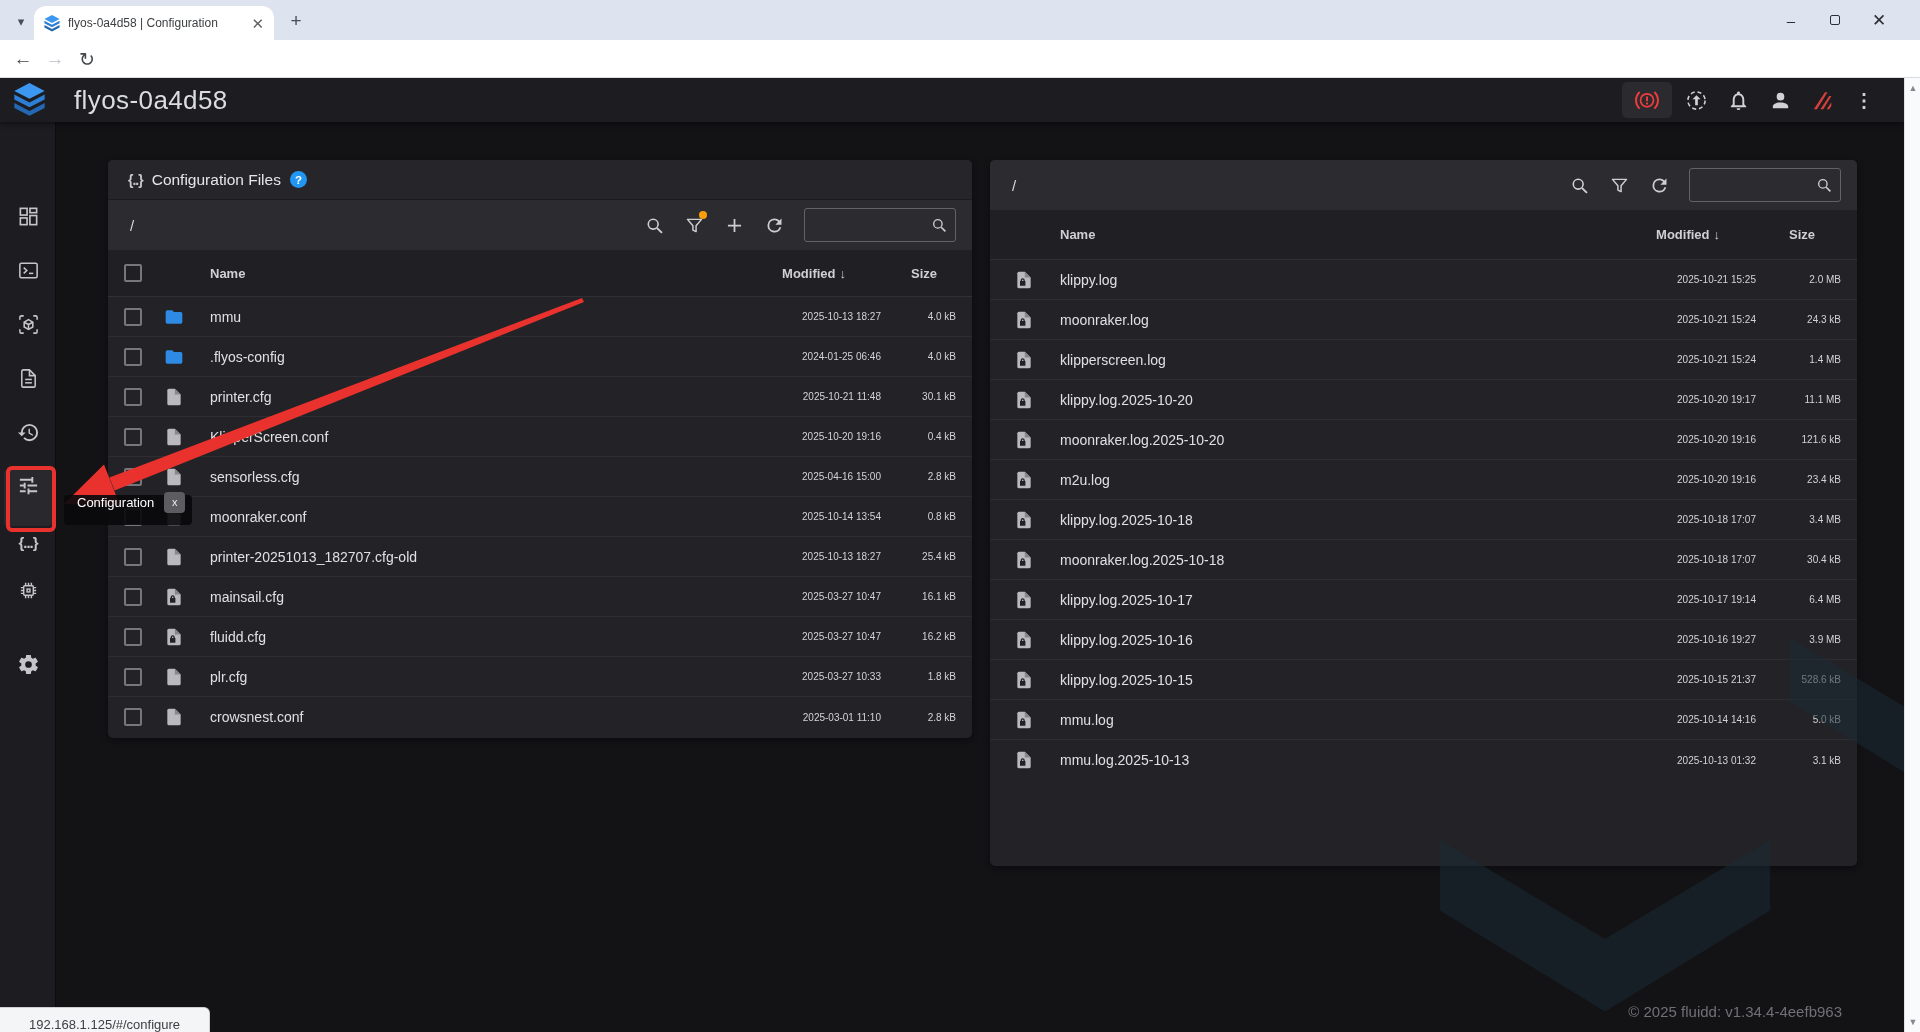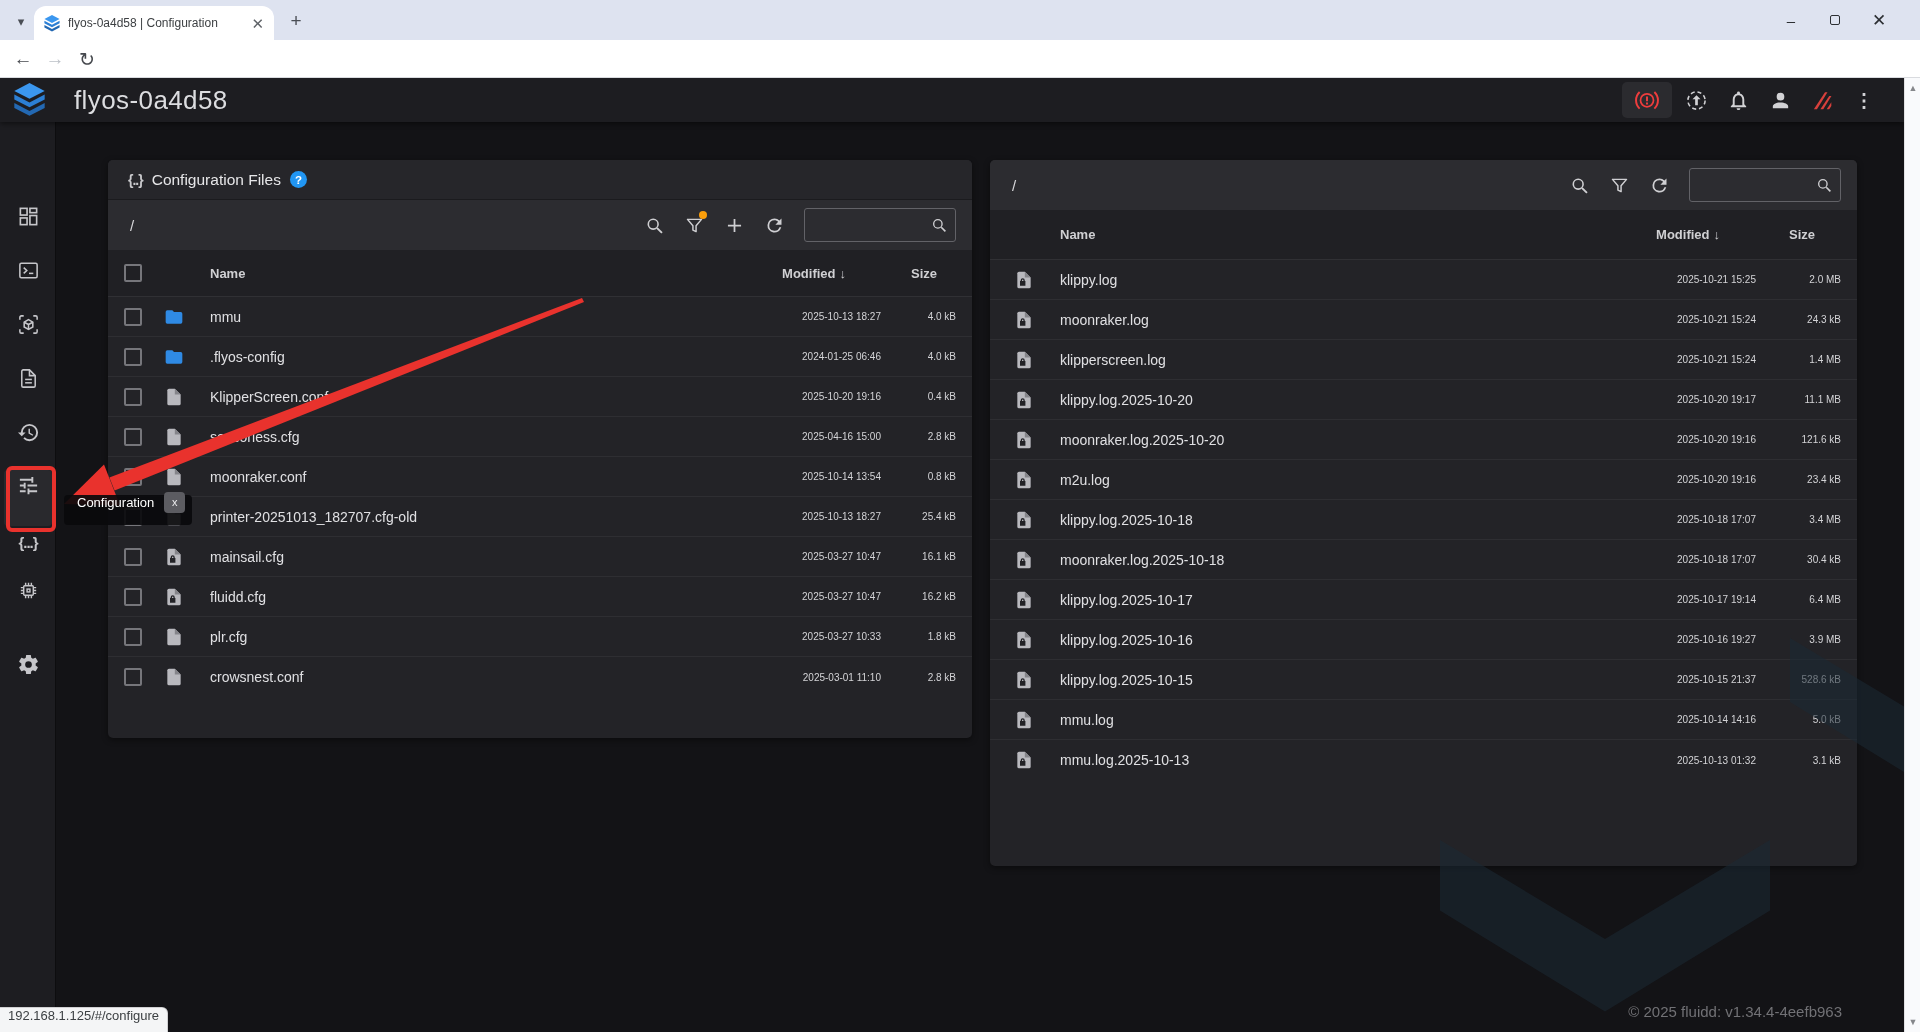--- a/index.html
+++ b/index.html
@@ -127,21 +127,21 @@
   .anno-arrow { position:absolute; left:0; top:0; width:1904px; height:954px; z-index:29; pointer-events:none; }
   .cfg-tooltip { position:absolute; left:64px; top:417px; height:30px; background:rgba(10,10,12,.92);
     border-radius:4px; display:flex; align-items:center; gap:10px; padding:0 7px 16px 13px; z-index:31; }
   .cfg-tooltip .tt-label { color:#fff; font-size:13px; }
   .tt-key { width:21px; height:21px; background:#5c5c61; border-radius:4px; color:#ececee; font-size:11px;
     display:flex; align-items:center; justify-content:center; }
 
   
   .footer-text { position:absolute; right:62px; bottom:12px; font-size:15px; color:#717175; z-index:3; }
   .status-bubble { position:absolute; left:0; bottom:0; height:24px; background:#f4f5f6;
-    border-radius:0 5px 0 0; display:flex; align-items:flex-start; padding:0 8px; z-index:40;
+    border-radius:0 5px 0 0; display:flex; align-items:flex-end; padding:0 29px; z-index:40;
     box-shadow:0 0 0 1px #d0d0d2; }
   .status-bubble span { font-size:13px; color:#3c4043; }
   .wm { position:absolute; background:#1c2934; opacity:.55; z-index:1;
     clip-path:polygon(0 0,50% 45%,100% 0,100% 32%,50% 78%,0 32%); }
   .wm1 { left:1440px; top:762px; width:330px; height:220px; }
   .wm2 { left:1790px; top:560px; width:300px; height:200px; }
 </style>
 </head>
 <body>
 
@@ -448,20 +448,34 @@
           <span class="cell-icon">
             <svg viewBox="0 0 24 24">
               <path fill="#2f8ae4" d="M10 4l2 2h8a2 2 0 0 1 2 2v10a2 2 0 0 1-2 2H4a2 2 0 0 1-2-2V6a2 2 0 0 1 2-2z"></path>
             </svg>
           </span>
           <span class="cell-name">.flyos-config</span>
           <span class="cell-mod">2024-01-25 06:46</span>
           <span class="cell-size">4.0 kB</span>
         </div>
 
+        <div class="frow cfg-grid">
+          <span class="cell-check">
+            <span class="checkbox"></span>
+          </span>
+          <span class="cell-icon">
+            <svg viewBox="0 0 24 24">
+              <path fill="#b9b9be" d="M13 2H6a2 2 0 0 0-2 2v16a2 2 0 0 0 2 2h12a2 2 0 0 0 2-2V9z"></path>
+              <path fill="#85858a" d="M13 2v7h7z"></path>
+            </svg>
+          </span>
+          <span class="cell-name">printer.cfg</span>
+          <span class="cell-mod">2025-10-21 11:48</span>
+          <span class="cell-size">30.1 kB</span>
+        </div>
 
         <div class="frow cfg-grid">
           <span class="cell-check">
             <span class="checkbox"></span>
           </span>
           <span class="cell-icon">
             <svg viewBox="0 0 24 24">
               <path fill="#b9b9be" d="M13 2H6a2 2 0 0 0-2 2v16a2 2 0 0 0 2 2h12a2 2 0 0 0 2-2V9z"></path>
               <path fill="#85858a" d="M13 2v7h7z"></path>
             </svg>

